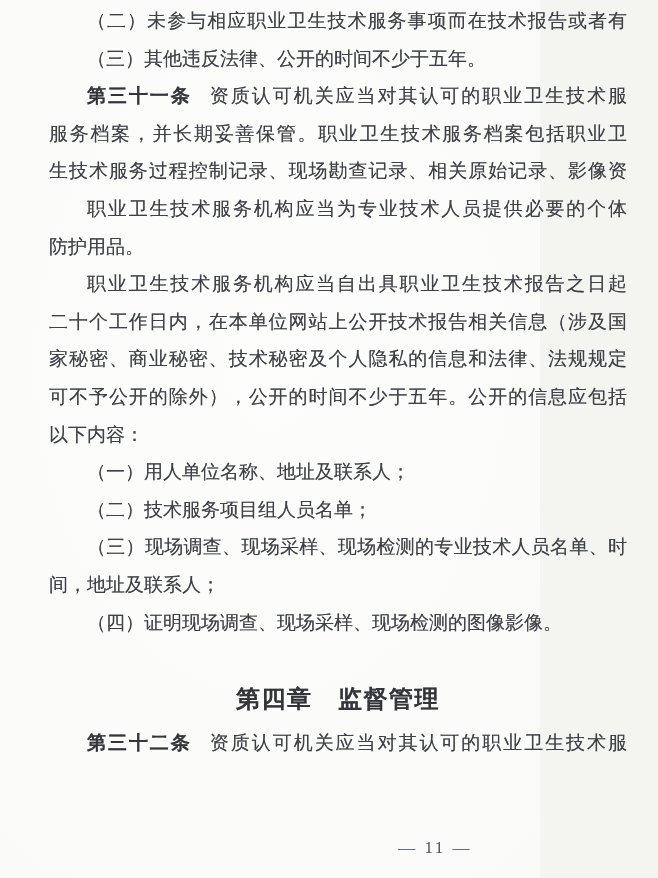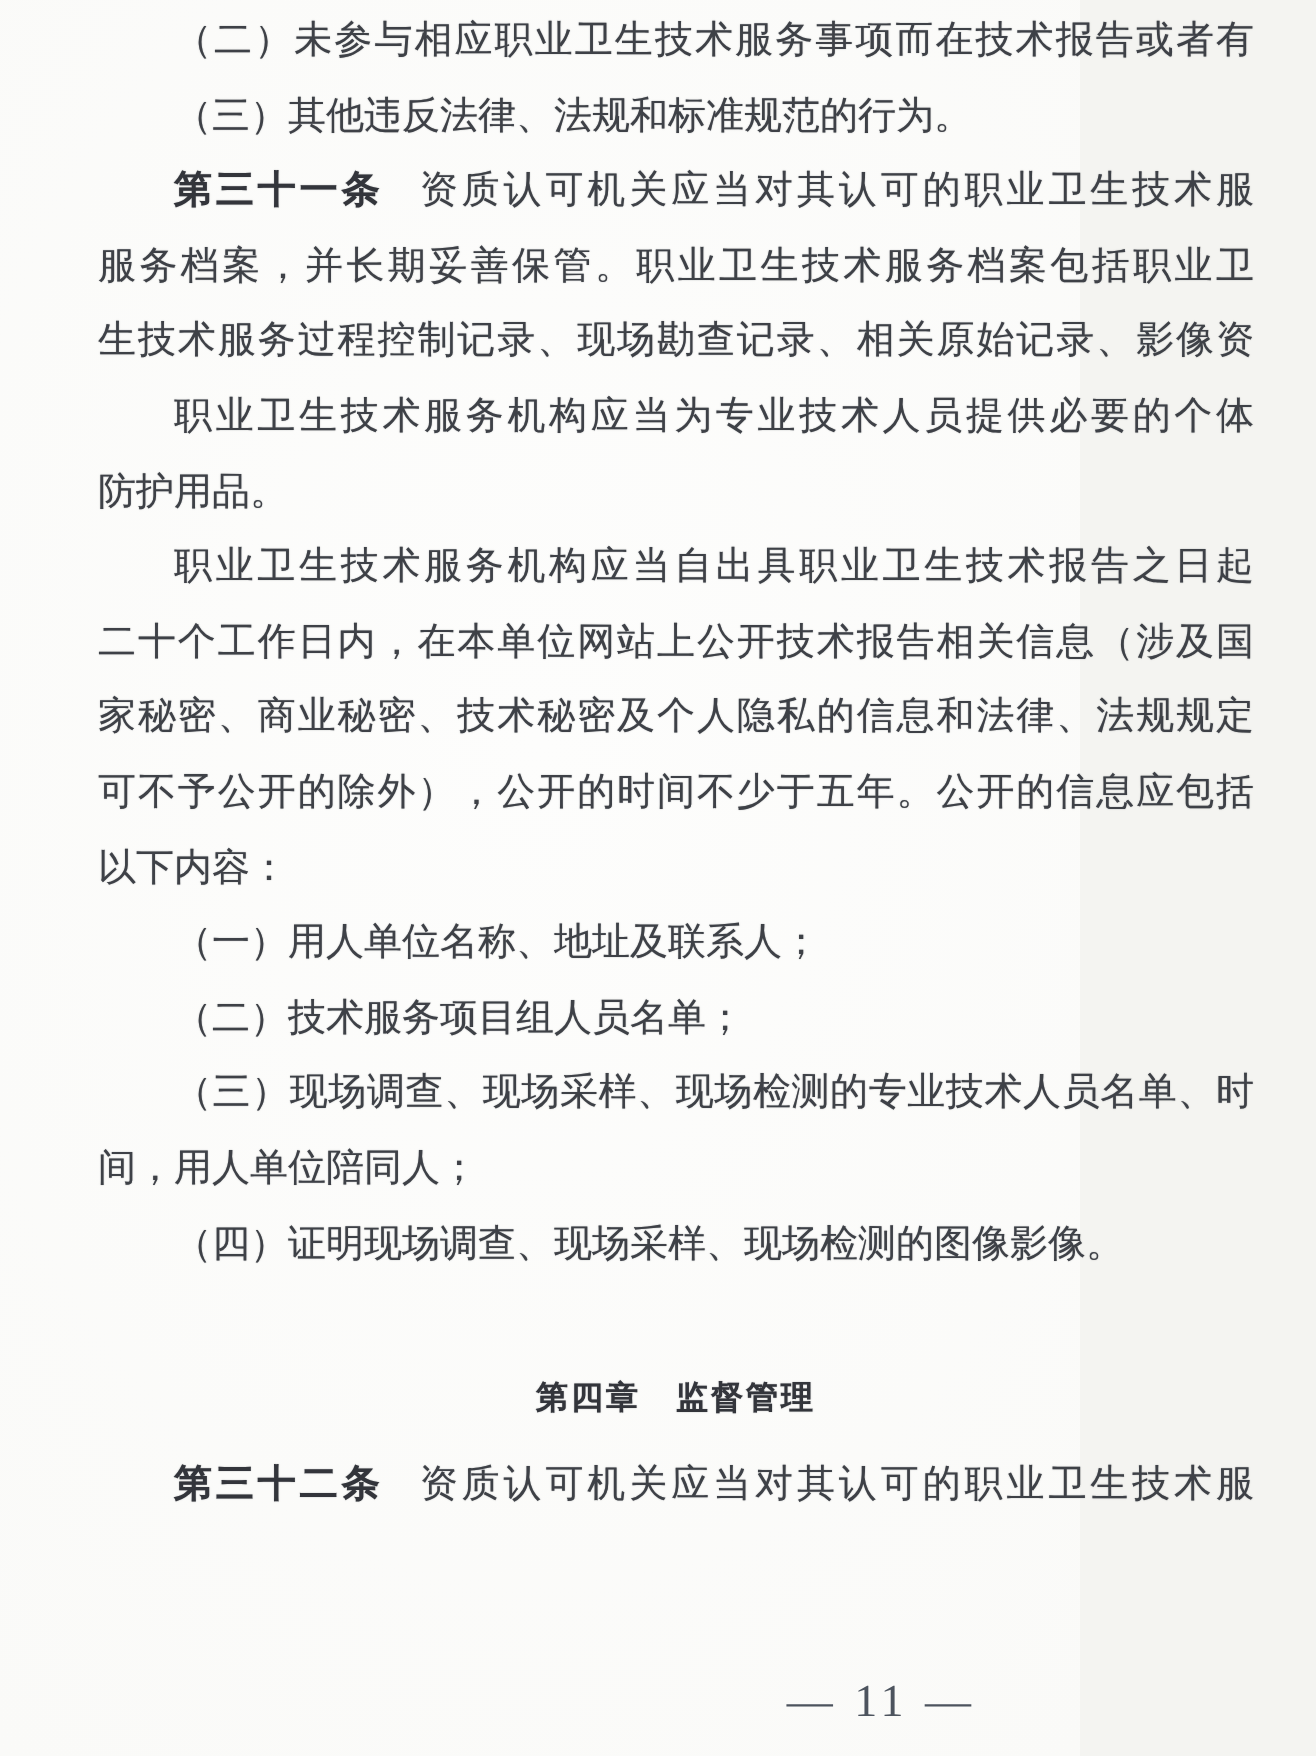--- a/index.html
+++ b/index.html
@@ -45,53 +45,53 @@
     font-weight: bold;
     color: #33353b;
     margin-right: 0.95em;
   }
   .line.heading {
     margin-top: 40px;
     margin-bottom: 5px;
     text-align: center;
     text-align-last: center;
     font-weight: bold;
-    font-size: 16px;
+    font-size: 24px;
     letter-spacing: 1.5px;
     color: #33353b;
   }
   .page-number {
     position: absolute;
-    right: 52px;
+    right: 68px;
     top: 838px;
-    font-size: 23px;
+    font-size: 17px;
     letter-spacing: 2.5px;
     color: #4d545e;
     font-family: "Liberation Serif", "DejaVu Serif", serif;
   }
 </style>
 </head>
 <body>
 
 <div class="page">
   <div class="content" id="lines">
       <div class="line indent full">（二）未参与相应职业卫生技术服务事项而在技术报告或者有</div>
-      <div class="line indent">（三）其他违反法律、法规和标准规范的行为。</div>
+      <div class="line indent">（三）其他违反法律、公开的时间不少于五年。</div>
       <div class="line indent full"><span class="bold-prefix">第三十一条</span><span>资质认可机关应当对其认可的职业卫生技术服</span></div>
       <div class="line full">服务档案，并长期妥善保管。职业卫生技术服务档案包括职业卫</div>
       <div class="line full">生技术服务过程控制记录、现场勘查记录、相关原始记录、影像资</div>
       <div class="line indent full">职业卫生技术服务机构应当为专业技术人员提供必要的个体</div>
       <div class="line">防护用品。</div>
       <div class="line indent full">职业卫生技术服务机构应当自出具职业卫生技术报告之日起</div>
       <div class="line full">二十个工作日内，在本单位网站上公开技术报告相关信息（涉及国</div>
       <div class="line full">家秘密、商业秘密、技术秘密及个人隐私的信息和法律、法规规定</div>
       <div class="line full">可不予公开的除外），公开的时间不少于五年。公开的信息应包括</div>
       <div class="line">以下内容：</div>
       <div class="line indent">（一）用人单位名称、地址及联系人；</div>
       <div class="line indent">（二）技术服务项目组人员名单；</div>
       <div class="line indent full">（三）现场调查、现场采样、现场检测的专业技术人员名单、时</div>
-      <div class="line">间，用人单位陪同人；</div>
+      <div class="line">间，地址及联系人；</div>
       <div class="line indent">（四）证明现场调查、现场采样、现场检测的图像影像。</div>
       <div class="line heading">第四章　监督管理</div>
       <div class="line indent full"><span class="bold-prefix">第三十二条</span><span>资质认可机关应当对其认可的职业卫生技术服</span></div>
     </div>
   <div class="page-number">— 11 —</div>
 </div>
 
 </body></html>

